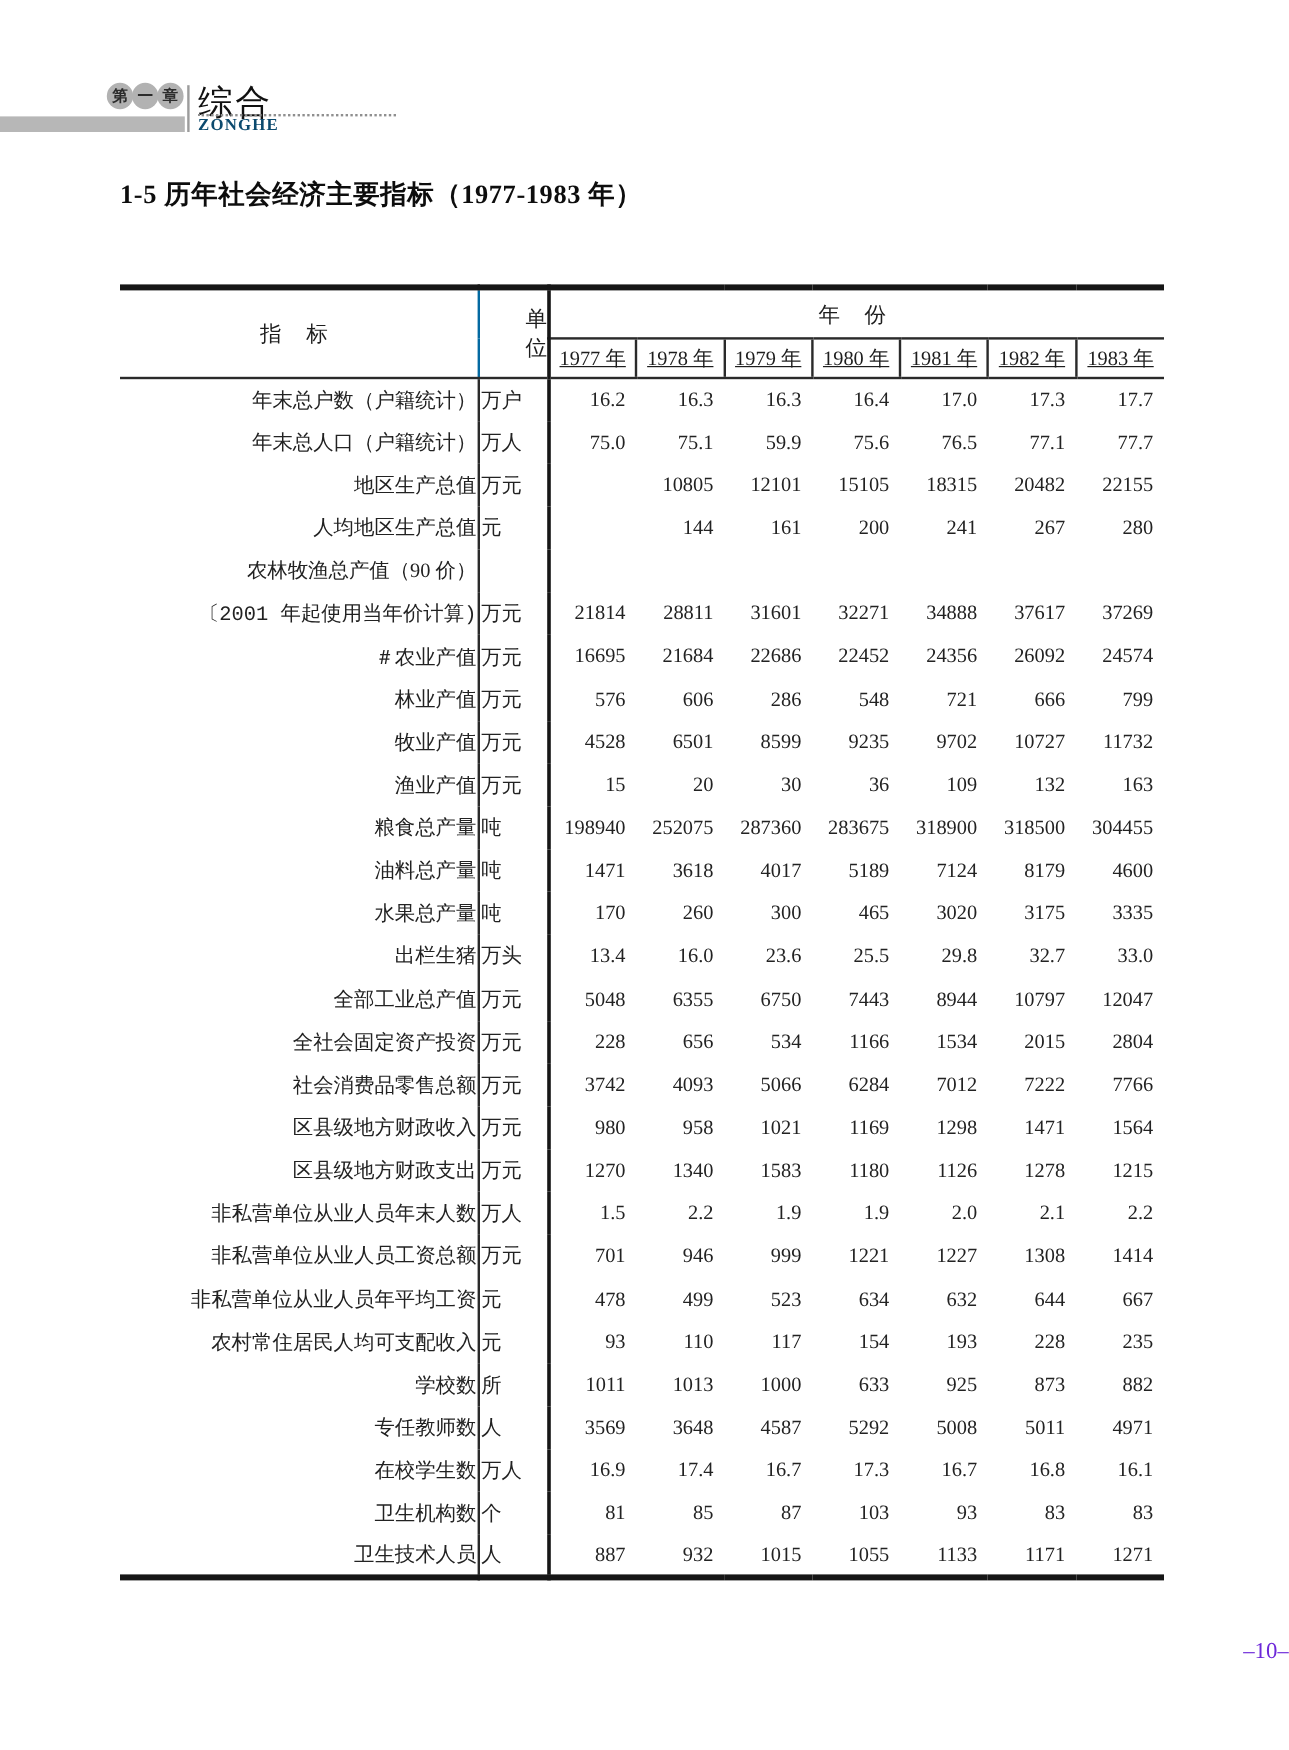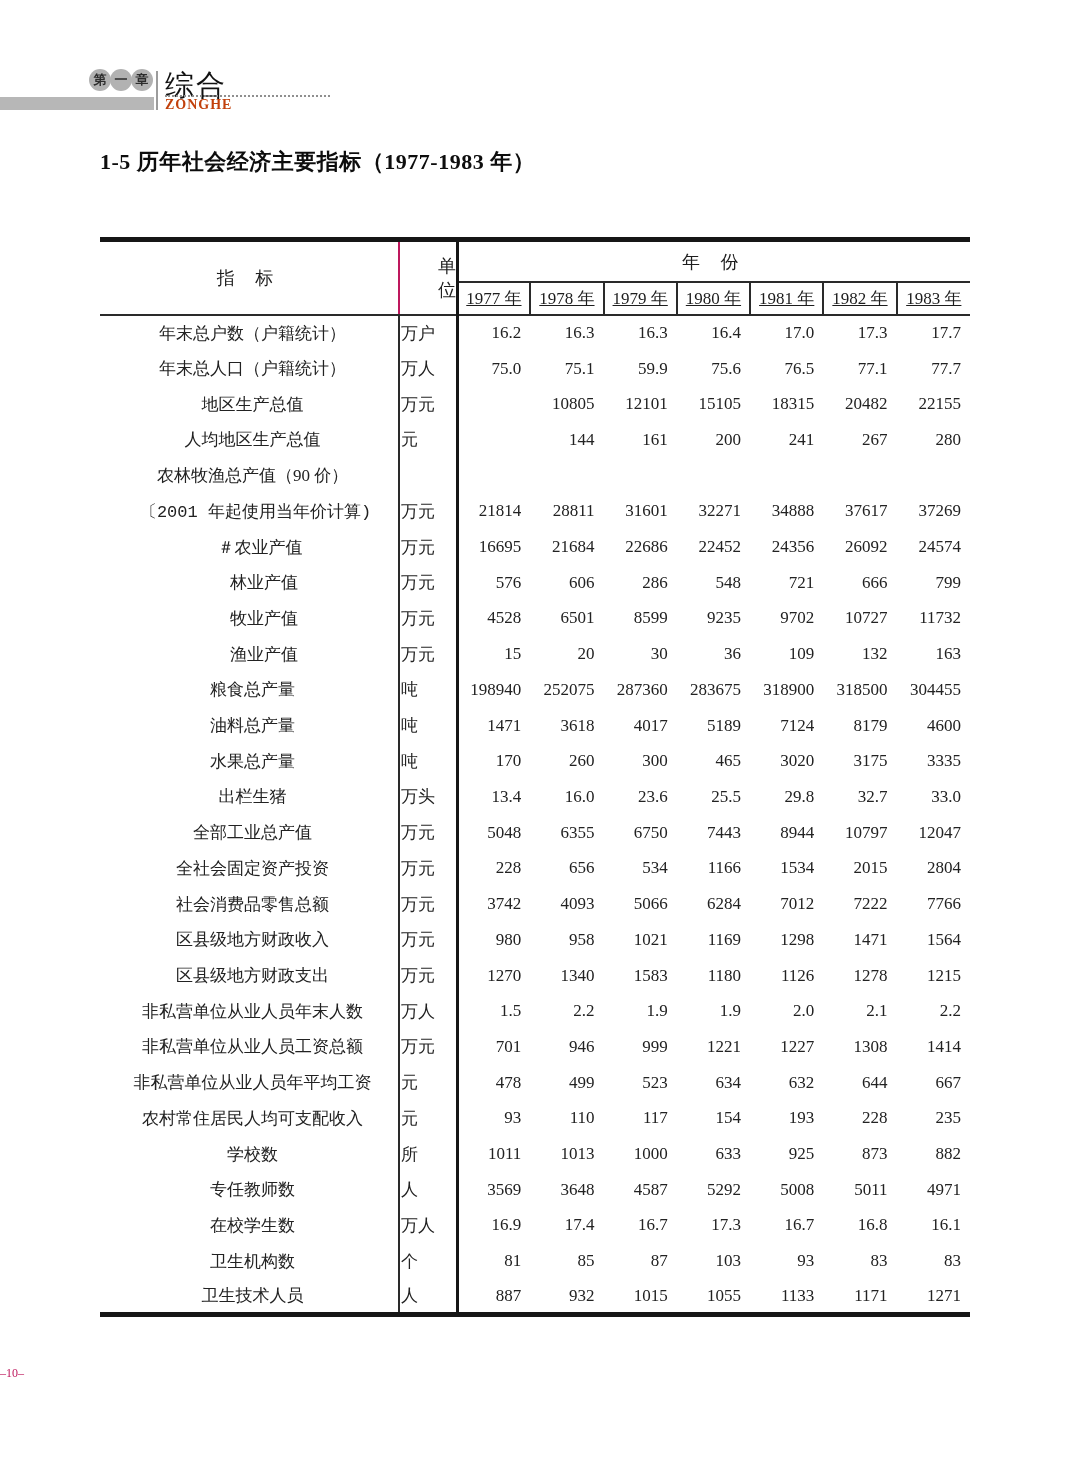--- a/index.html
+++ b/index.html
@@ -18,51 +18,51 @@
     font-family:"Liberation Sans","DejaVu Sans",sans-serif;
   }
   .banner-divider{position:absolute;left:156px;top:71px;width:2px;height:39px;background:#9c9c9c;}
   .section-title{
     position:absolute;left:165px;top:66px;font-size:29px;letter-spacing:2px;color:#111;
     font-family:"Liberation Sans","DejaVu Sans",sans-serif;
   }
   .section-dotted{position:absolute;left:165px;top:95px;width:165px;border-top:2px dotted #8f8f8f;}
   .section-sub{
     position:absolute;left:165px;top:97px;font-size:14px;font-weight:bold;
-    letter-spacing:1px;color:#c2410c;
+    letter-spacing:1px;color:#0c4a6e;
   }
   
   .page-title{
     position:absolute;left:100px;top:147px;font-size:22px;font-weight:bold;color:#0d0d0d;
     letter-spacing:0.5px;white-space:nowrap;
   }
   
   .table-wrap{position:absolute;left:100px;top:237px;width:870px;}
   table{
     border-collapse:collapse;table-layout:fixed;width:870px;
     border-top:5px solid #161616;border-bottom:5px solid #161616;
     font-size:17px;color:#222;
   }
   col.c-ind{width:299px;} col.c-unit{width:58px;} col.c-yr{width:73.28px;}
   th{font-weight:normal;font-size:18px;color:#1d1d1d;}
-  th.h-indicator{border-right:2px solid #be185d;border-bottom:2px solid #2a2a2a;letter-spacing:8px;}
+  th.h-indicator{border-right:2px solid #0369a1;border-bottom:2px solid #2a2a2a;letter-spacing:8px;}
   th.h-unit{border-right:3px solid #161616;border-bottom:2px solid #2a2a2a;letter-spacing:3px;padding-left:38px;}
   th.h-yeargroup{height:37px;letter-spacing:8px;margin-left:10px;}
   #year-row th{height:29px;border-top:2px solid #2a2a2a;border-bottom:2px solid #2a2a2a;text-decoration:underline;}
   .year-cell{border-left:2px solid #2a2a2a;font-size:17px;}
   .year-cell:first-child{border-left:none;}
   tbody tr{height:35.71px;}
-  td.label{text-align:center;padding-left:8px;border-right:2px solid #2a2a2a;white-space:nowrap;}
+  td.label{text-align:right;padding-left:8px;border-right:2px solid #2a2a2a;white-space:nowrap;}
   td.label.ind1{padding-left:14px;font-family:Liberation Mono, monospace;}
   td.label.ind2{padding-left:23px;}
   td.label.ind3{padding-left:31px;}
   td.unit{text-align:left;border-right:3px solid #161616;}
   td.val{text-align:right;padding-right:9px;font-variant-numeric:tabular-nums;}
   
-  .page-number{position:absolute;left:0;top:1366px;width:100%;text-align:left;font-size:12px;color:#be185d;}
+  .page-number{position:absolute;left:0;top:1366px;width:100%;text-align:right;font-size:19px;color:#6d28d9;}
 </style>
 </head>
 <body>
 
 <div class="banner-bar"></div>
 <div class="badge">
   <span class="badge-circle">第</span>
   <span class="badge-circle">一</span>
   <span class="badge-circle">章</span>
 </div>

